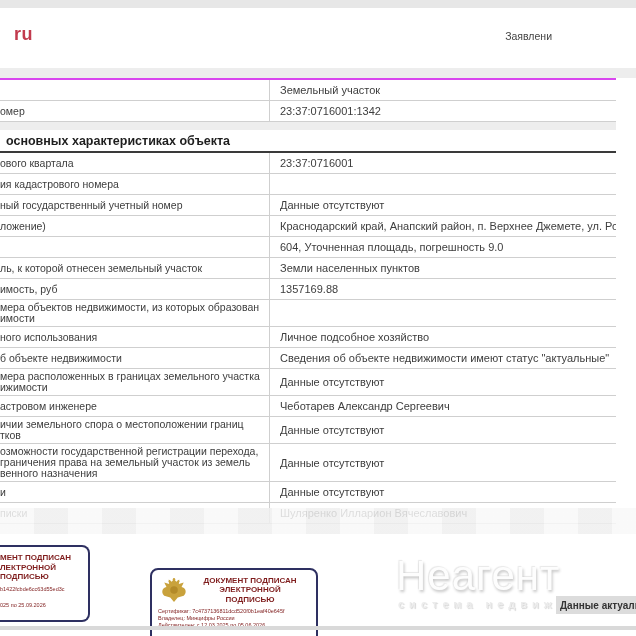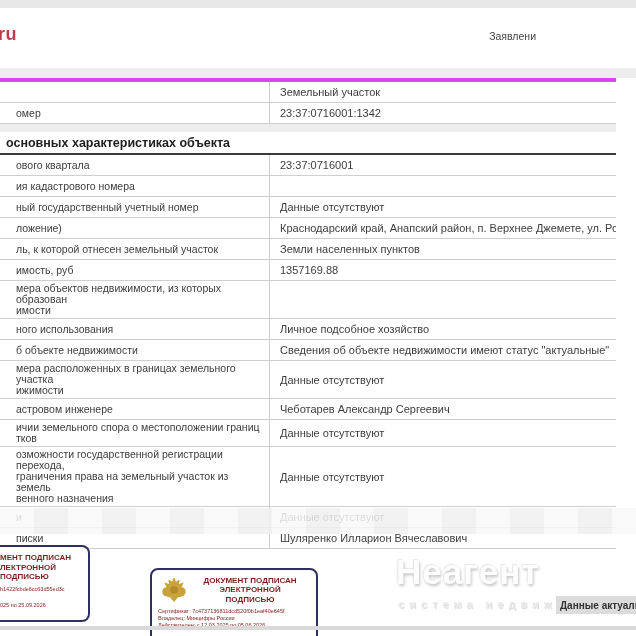--- a/index.html
+++ b/index.html
@@ -2,32 +2,32 @@
 <html><head>
 <meta charset="utf-8">
 <style>
   html,body{margin:0;padding:0;}
   body{
     width:636px;height:636px;position:relative;overflow:hidden;
     background:#ffffff;font-family:"Liberation Sans", sans-serif;
     color:#3d3d3d;
   }
   .topstrip{position:absolute;left:0;top:0;width:636px;height:8px;background:#e7e7e7;}
-  .header{position:absolute;left:0;top:8px;width:532px;height:60px;background:#fff;}
+  .header{position:absolute;left:16px;top:8px;width:532px;height:60px;background:#fff;}
   .logo{position:absolute;left:-2px;top:16px;font-size:18px;font-weight:bold;color:#c23b4e;letter-spacing:.5px;}
   .htext{position:absolute;left:78px;top:10px;width:500px;}
   .title{font-size:14px;font-weight:bold;color:#222;line-height:18px;}
   .subtitle{font-size:10.5px;color:#555;margin-top:5px;}
   .appl{position:absolute;right:-4px;top:22px;font-size:10.5px;color:#444;white-space:nowrap;}
   .bandgap{position:absolute;left:0;top:68px;width:636px;height:10px;background:#ededed;}
-  .table{position:absolute;left:0;top:78px;width:616px;border-top:4px solid #d946ef;}
+  .table{position:absolute;left:0;top:78px;width:616px;border-top:2px solid #d946ef;}
   .trow{display:flex;border-bottom:1px solid #cfcfcf;background:#fff;min-height:20px;}
   .tlabel{
     width:270px;box-sizing:border-box;border-right:1px solid #cfcfcf;
-    padding:2px 8px 2px 16px;font-size:10.5px;line-height:11px;color:#3d3d3d;
+    padding:2px 8px 2px 0;font-size:10.5px;line-height:11px;color:#3d3d3d;
     display:flex;align-items:center;white-space:pre-line;
   }
   .tvalue{
     flex:1;min-width:0;padding:2px 0 2px 10px;font-size:11px;line-height:12px;color:#3d3d3d;
     display:flex;align-items:center;white-space:nowrap;overflow:hidden;
   }
   .gap8{height:8px;background:#ededed;border-bottom:none;}
   .section-head{
     background:#fff;font-size:12.5px;font-weight:bold;color:#1e1e1e;
     padding:4px 0 3px 6px;border-bottom:2px solid #3a3a3a;
@@ -44,21 +44,21 @@
   .st-big{font-size:8px;font-weight:bold;line-height:9.5px;white-space:nowrap;}
   .st-small{font-size:5.5px;line-height:7px;white-space:nowrap;overflow:hidden;}
   .st-top{display:flex;align-items:center;}
   .st-titleblock{flex:1;text-align:center;}
   .eagle{width:32px;height:30px;flex:0 0 32px;}
   .ls-cert{margin-top:4px;}
   .ls-valid{margin-top:9px;}
   .rs-smalls{margin-top:3px;}
   
   .wm-brand{
-    position:absolute;left:396px;top:552px;font-size:35px;font-weight:bold;
+    position:absolute;left:396px;top:552px;font-size:42px;font-weight:normal;
     color:#fdfdfd;text-shadow:1px 2px 3px #c4c4c4, -1px -1px 1px #e9e9e9;
     letter-spacing:1px;white-space:nowrap;
   }
   .wm-tag{
     position:absolute;left:398px;top:598px;font-size:11px;font-weight:bold;
     letter-spacing:5px;color:#ececec;text-shadow:1px 1px 1px #d8d8d8;white-space:nowrap;
   }
   .footer-note{
     position:absolute;left:556px;top:596px;width:92px;height:18px;
     background:#dcdcdc;display:flex;align-items:center;
@@ -102,20 +102,24 @@
   <div class="trow">
     <div class="tlabel">ия кадастрового номера</div>
   </div>
   <div class="trow">
     <div class="tlabel">ный государственный учетный номер</div>
     <div class="tvalue">Данные отсутствуют</div>
   </div>
   <div class="trow">
     <div class="tlabel">ложение)</div>
     <div class="tvalue">Краснодарский край, Анапский район, п. Верхнее Джемете, ул. Роз, район N</div>
+  </div>
+  <div class="trow">
+    <div class="tlabel"></div>
+    <div class="tvalue">604, Уточненная площадь, погрешность 9.0</div>
   </div>
   <div class="trow">
     <div class="tlabel">ль, к которой отнесен земельный участок</div>
     <div class="tvalue">Земли населенных пунктов</div>
   </div>
   <div class="trow">
     <div class="tlabel">имость, руб</div>
     <div class="tvalue">1357169.88</div>
   </div>
   <div class="trow">

